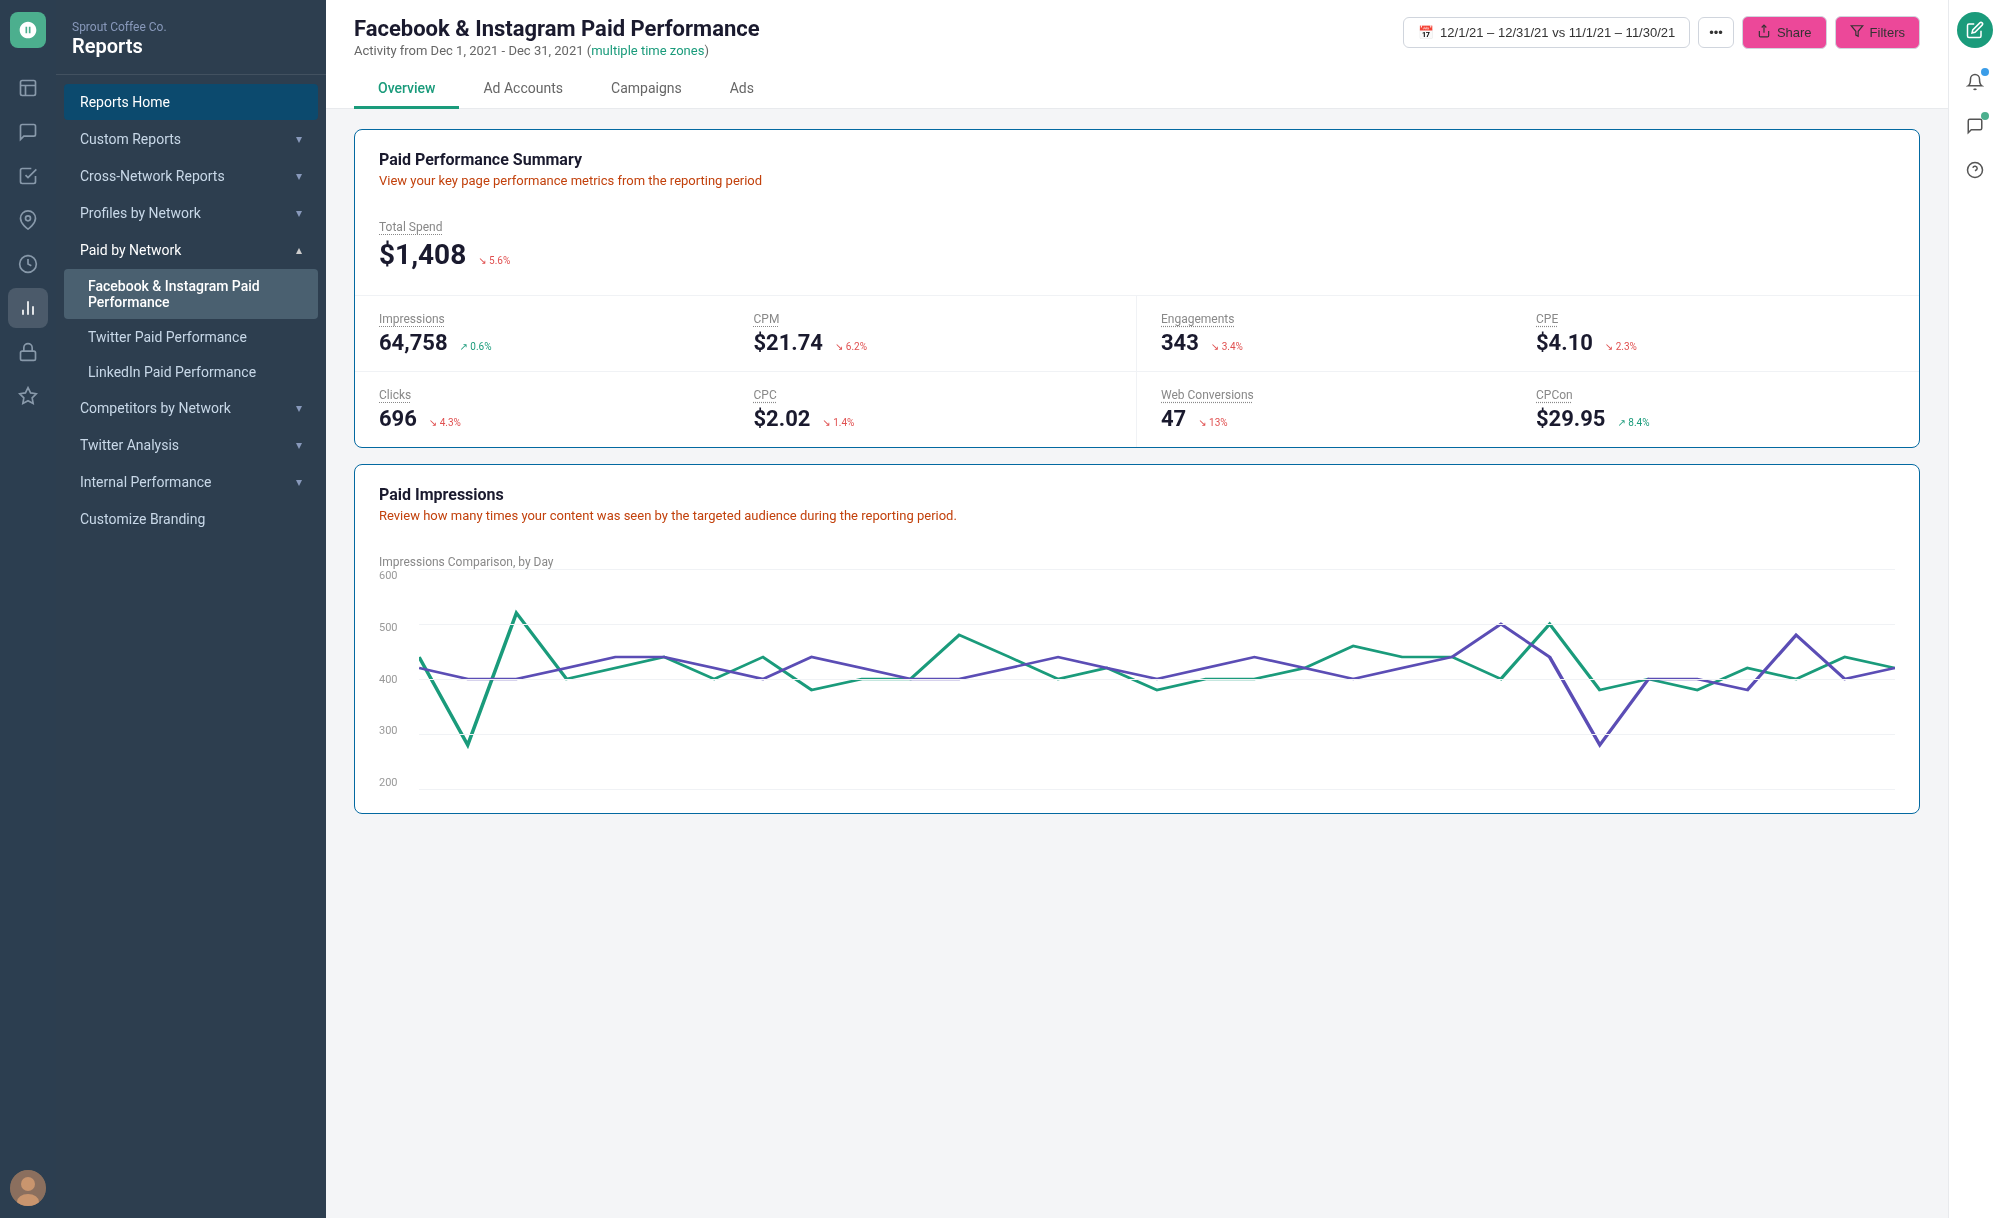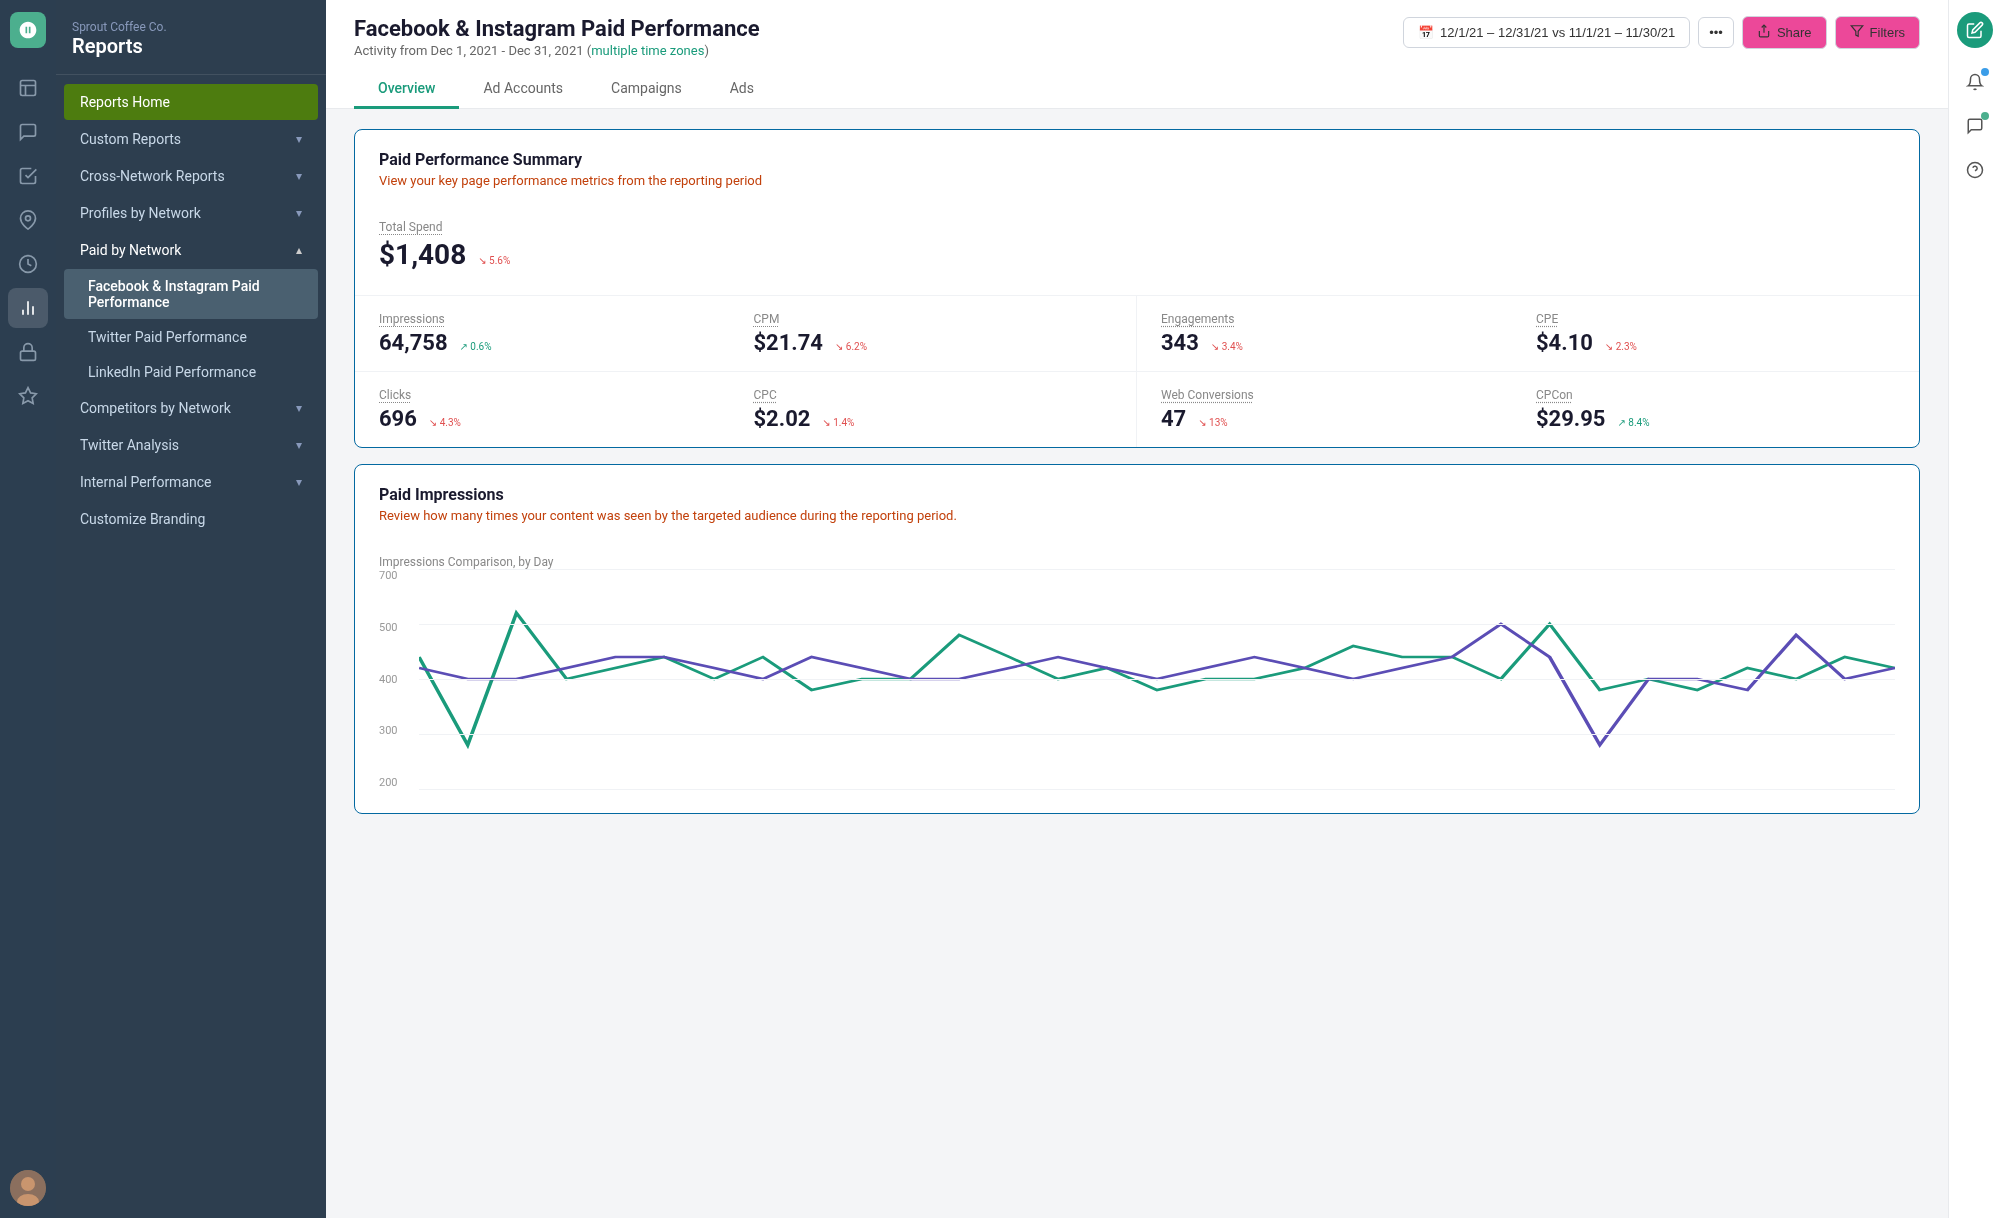--- a/index.html
+++ b/index.html
@@ -318,21 +318,21 @@
     </div>
   </div>
 </div>
 
 <div class="sidebar">
   <div class="sidebar-header">
     <div class="sidebar-header-company">Sprout Coffee Co.</div>
     <div class="sidebar-header-title">Reports</div>
   </div>
   <nav class="sidebar-nav">
-    <div class="sidebar-item" style="background:#4d7c0f;color:white;">
+    <div class="sidebar-item" style="background:#0c4a6e;color:white;">
       <span class="sidebar-item-label">Reports Home</span>
     </div>
     <div class="sidebar-item">
       <span class="sidebar-item-label">Custom Reports</span>
       <span class="chevron">▾</span>
     </div>
     <div class="sidebar-item">
       <span class="sidebar-item-label">Cross-Network Reports</span>
       <span class="chevron">▾</span>
     </div>
@@ -497,21 +497,21 @@
     <div class="card">
       <div class="card-header">
         <div class="card-title">Paid Impressions</div>
         <div class="card-subtitle">Review how many times your content was seen by the targeted audience during the reporting period.</div>
       </div>
       <div class="chart-section">
         <div class="chart-label">Impressions Comparison, by Day</div>
         <div class="chart-container">
 
           <div class="chart-y-labels">
-            <span>700</span>
+            <span>600</span>
             <span>500</span>
             <span>400</span>
             <span>300</span>
             <span>200</span>
           </div>
 
           <div class="chart-area">
             
             <div class="chart-grid-line" style="top:0%"></div>
             <div class="chart-grid-line" style="top:25%"></div>

